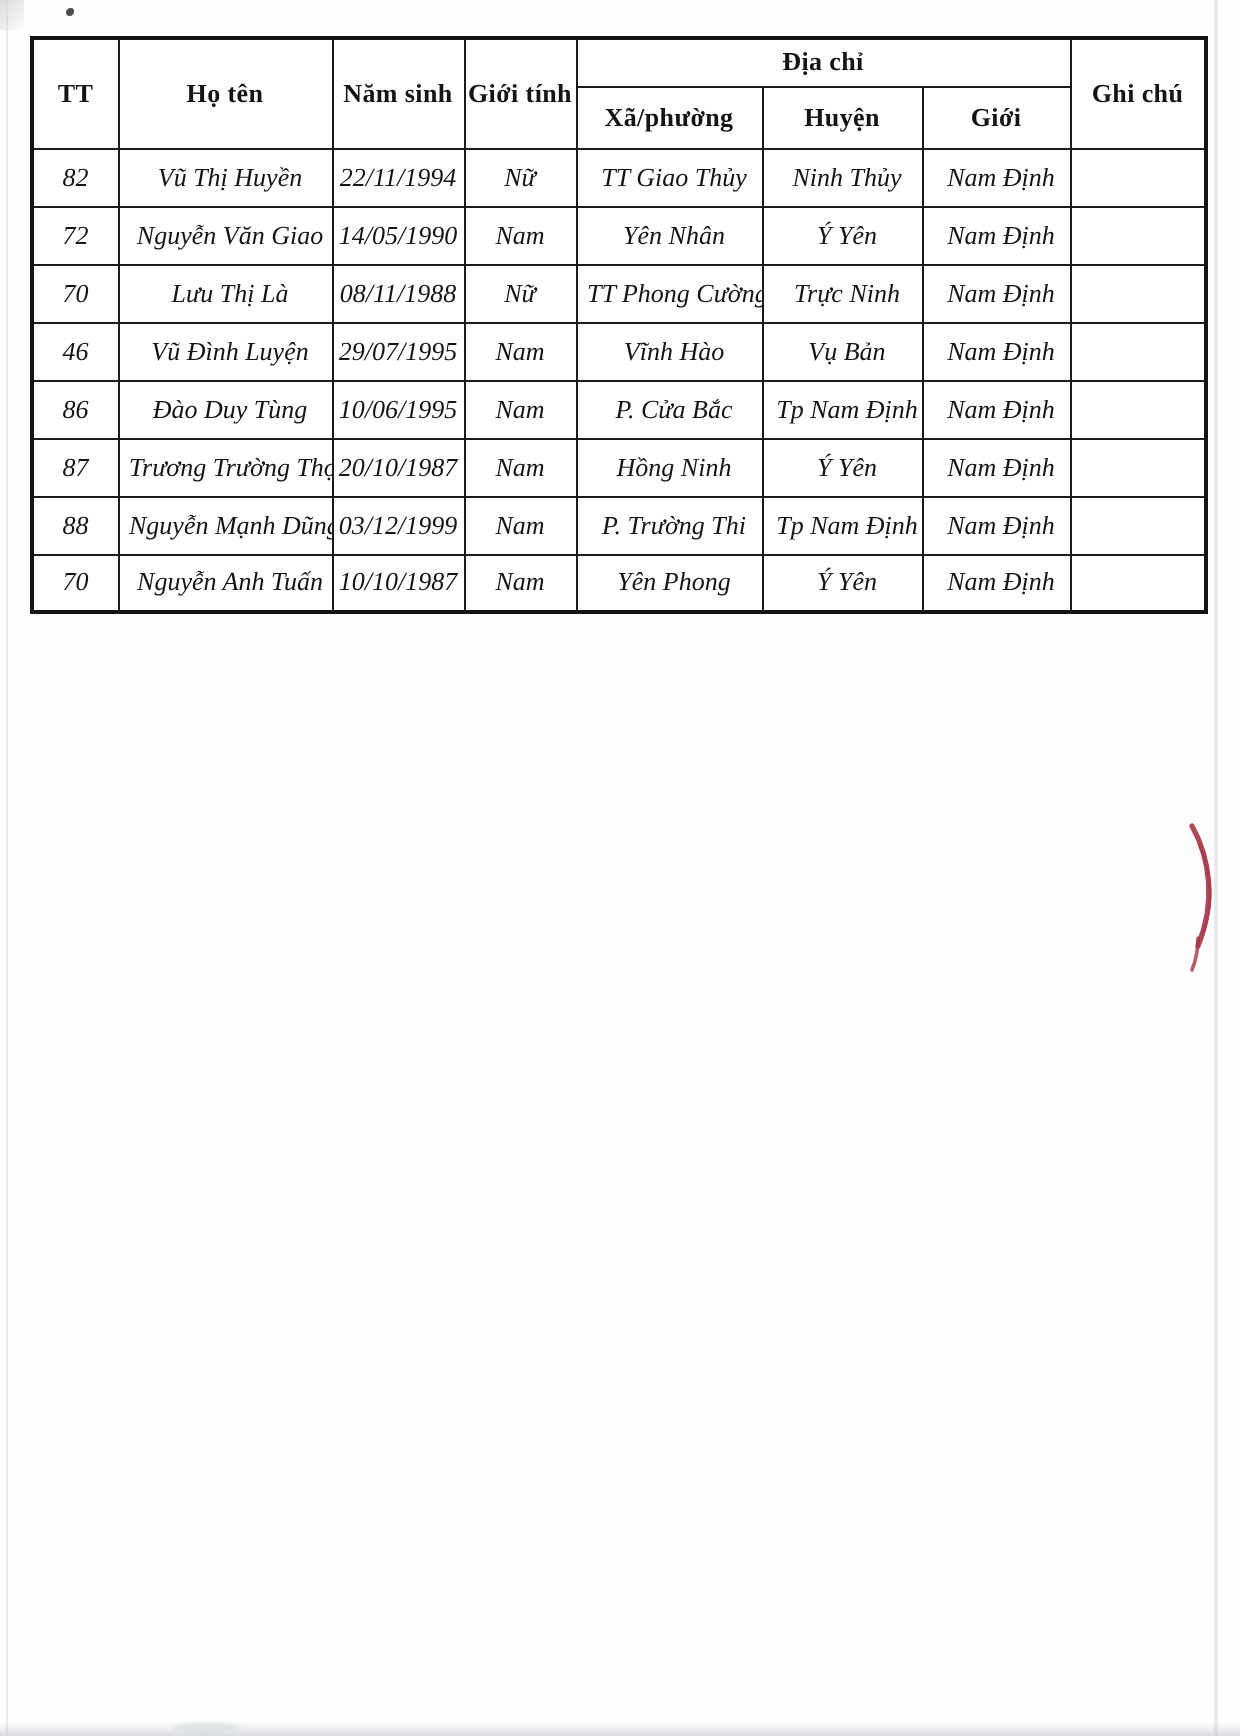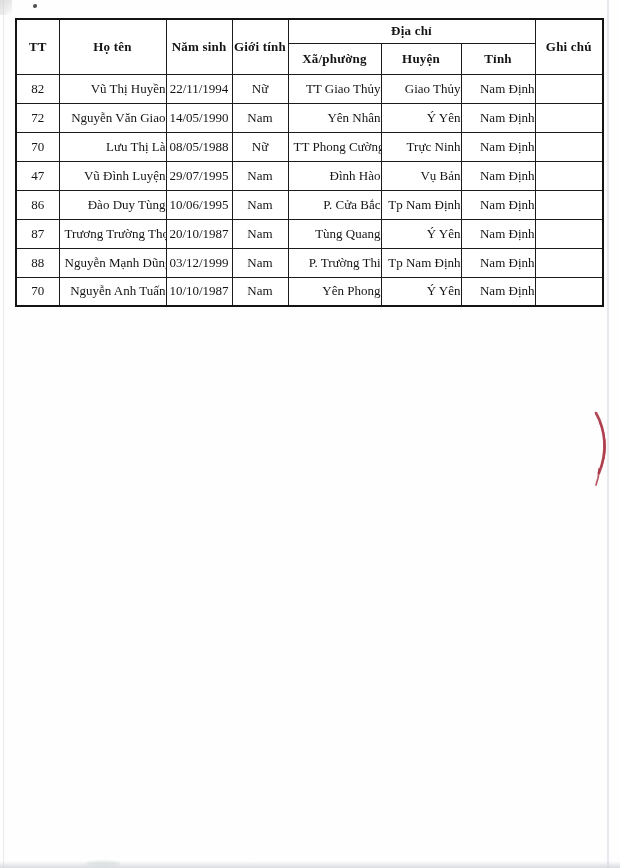--- a/index.html
+++ b/index.html
@@ -67,24 +67,24 @@
     vertical-align: middle;
   }
   table.roster { border: 2px solid #141414; }
   thead th {
     font-weight: bold;
     text-align: center;
     letter-spacing: 0.2px;
   }
   tr.hrow-1 { height: 24px; }
   tr.hrow-2 { height: 31px; margin-top: 22px; }
-  tbody tr { height: 29px; }
+  tbody tr { height: 29px; font-style: italic; }
   td.col-tt, td.col-birth, td.col-gender { text-align: center; }
   td.col-name, td.col-ward, td.col-district, td.col-province {
-    text-align: right; padding-left: 5px;
+    text-align: center; padding-left: 5px;
   }
   td.col-note { }
 </style>
 </head>
 <body>
 
 <div class="page">
 
   <div class="corner-tl"></div>
   <div class="edge-left"></div>
@@ -109,80 +109,80 @@
         <th rowspan="2">TT</th>
         <th rowspan="2">Họ tên</th>
         <th rowspan="2">Năm sinh</th>
         <th rowspan="2">Giới tính</th>
         <th colspan="3">Địa chỉ</th>
         <th rowspan="2">Ghi chú</th>
       </tr>
       <tr class="hrow-2">
         <th>Xã/phường</th>
         <th>Huyện</th>
-        <th>Tỉnh</th>
+        <th>Giới</th>
       </tr>
     </thead>
     <tbody>
         <tr>
           <td class="col-tt">82</td>
           <td class="col-name">Vũ Thị Huyền</td>
           <td class="col-birth">22/11/1994</td>
           <td class="col-gender">Nữ</td>
           <td class="col-ward">TT Giao Thủy</td>
-          <td class="col-district">Giao Thủy</td>
+          <td class="col-district">Ninh Thủy</td>
           <td class="col-province">Nam Định</td>
           <td class="col-note"></td>
         </tr>
         <tr>
           <td class="col-tt">72</td>
           <td class="col-name">Nguyễn Văn Giao</td>
           <td class="col-birth">14/05/1990</td>
           <td class="col-gender">Nam</td>
           <td class="col-ward">Yên Nhân</td>
           <td class="col-district">Ý Yên</td>
           <td class="col-province">Nam Định</td>
           <td class="col-note"></td>
         </tr>
         <tr>
           <td class="col-tt">70</td>
           <td class="col-name">Lưu Thị Là</td>
-          <td class="col-birth">08/05/1988</td>
+          <td class="col-birth">08/11/1988</td>
           <td class="col-gender">Nữ</td>
           <td class="col-ward">TT Phong Cường</td>
           <td class="col-district">Trực Ninh</td>
           <td class="col-province">Nam Định</td>
           <td class="col-note"></td>
         </tr>
         <tr>
-          <td class="col-tt">47</td>
+          <td class="col-tt">46</td>
           <td class="col-name">Vũ Đình Luyện</td>
           <td class="col-birth">29/07/1995</td>
           <td class="col-gender">Nam</td>
-          <td class="col-ward">Đình Hào</td>
+          <td class="col-ward">Vĩnh Hào</td>
           <td class="col-district">Vụ Bản</td>
           <td class="col-province">Nam Định</td>
           <td class="col-note"></td>
         </tr>
         <tr>
           <td class="col-tt">86</td>
           <td class="col-name">Đào Duy Tùng</td>
           <td class="col-birth">10/06/1995</td>
           <td class="col-gender">Nam</td>
           <td class="col-ward">P. Cửa Bắc</td>
           <td class="col-district">Tp Nam Định</td>
           <td class="col-province">Nam Định</td>
           <td class="col-note"></td>
         </tr>
         <tr>
           <td class="col-tt">87</td>
           <td class="col-name">Trương Trường Thọ</td>
           <td class="col-birth">20/10/1987</td>
           <td class="col-gender">Nam</td>
-          <td class="col-ward">Tùng Quang</td>
+          <td class="col-ward">Hồng Ninh</td>
           <td class="col-district">Ý Yên</td>
           <td class="col-province">Nam Định</td>
           <td class="col-note"></td>
         </tr>
         <tr>
           <td class="col-tt">88</td>
           <td class="col-name">Nguyễn Mạnh Dũng</td>
           <td class="col-birth">03/12/1999</td>
           <td class="col-gender">Nam</td>
           <td class="col-ward">P. Trường Thi</td>

